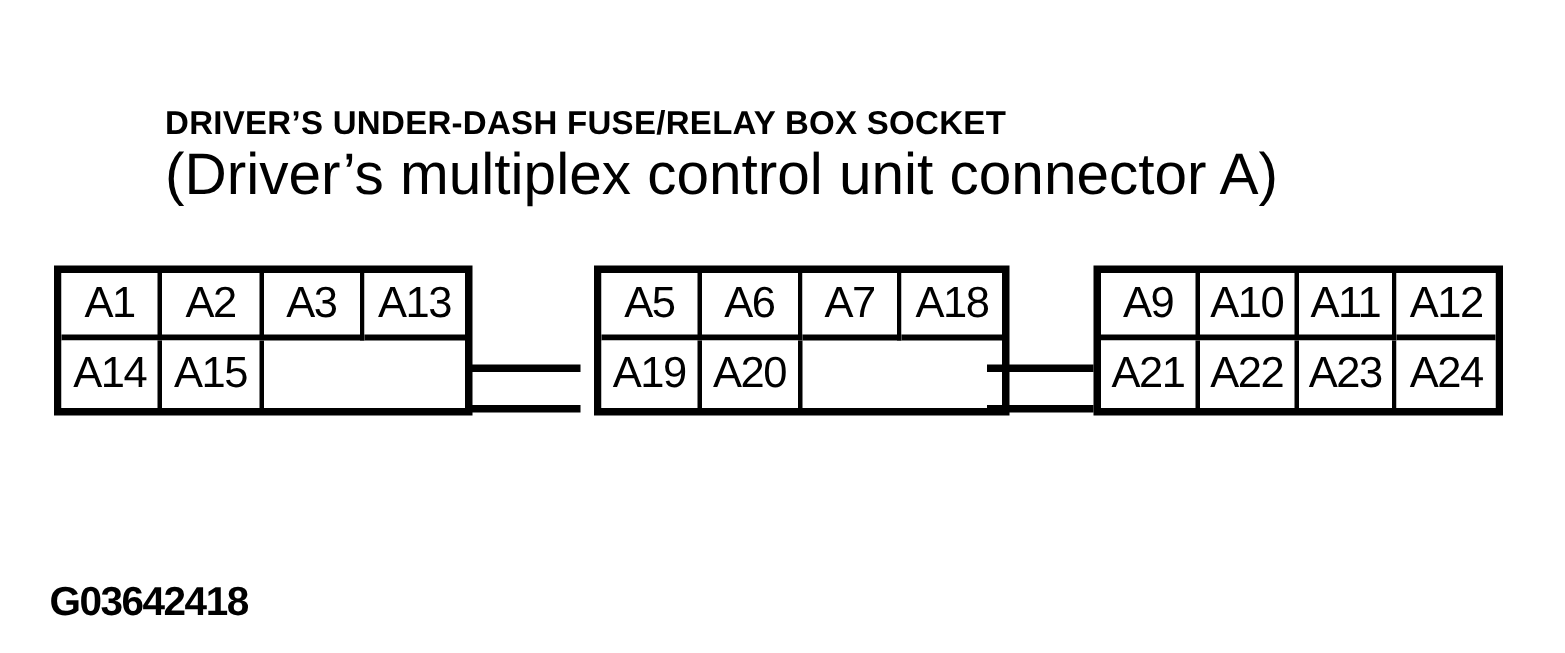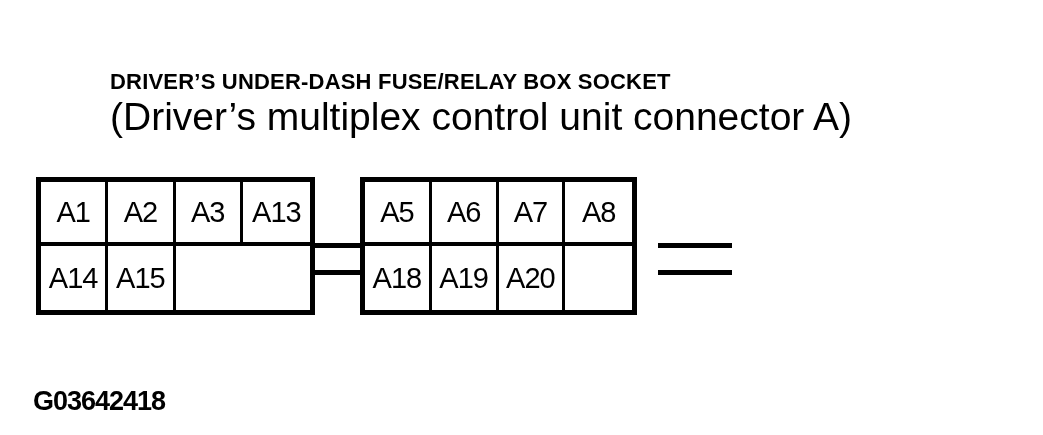--- a/index.html
+++ b/index.html
@@ -27,29 +27,29 @@
   }
   .subtitle {
     font-size: 39px;
     font-weight: 400;
     line-height: 33px;
     white-space: nowrap;
   }
   .block {
     position: absolute;
     top: 177px;
-    height: 138px;
+    height: 100px;
     border: 5px solid #000000;
     background: #ffffff;
     display: grid;
     grid-template-columns: repeat(4, 1fr);
     grid-template-rows: 1fr 1fr;
   }
   .block-1 { left: 36px;  width: 279px; }
-  .block-2 { left: 360px; width: 277px; }
+  .block-2 { left: 396px; width: 277px; }
   .block-3 { left: 729px; width: 273px; }
   .cell {
     display: flex;
     align-items: center;
     justify-content: center;
     font-size: 29px;
     letter-spacing: -1px;
     border-right: 3px solid #000000;
     border-bottom: 4px solid #000000;
     background: #ffffff;
@@ -95,25 +95,34 @@
     <div class="cell">A15</div>
   </div>
 
   <div class="wire wire-gap1-upper"></div>
   <div class="wire wire-gap1-lower"></div>
 
   <div class="block block-2">
     <div class="cell">A5</div>
     <div class="cell">A6</div>
     <div class="cell">A7</div>
-    <div class="cell">A8</div>
     <div class="cell">A18</div>
     <div class="cell">A19</div>
     <div class="cell">A20</div>
   </div>
 
   <div class="wire wire-gap2-upper"></div>
   <div class="wire wire-gap2-lower"></div>
 
+  <div class="block block-3">
+    <div class="cell">A9</div>
+    <div class="cell">A10</div>
+    <div class="cell">A11</div>
+    <div class="cell">A12</div>
+    <div class="cell">A21</div>
+    <div class="cell">A22</div>
+    <div class="cell">A23</div>
+    <div class="cell">A24</div>
+  </div>
 
   <div class="figure-code">G03642418</div>
 
 </div>
 
 </body></html>

